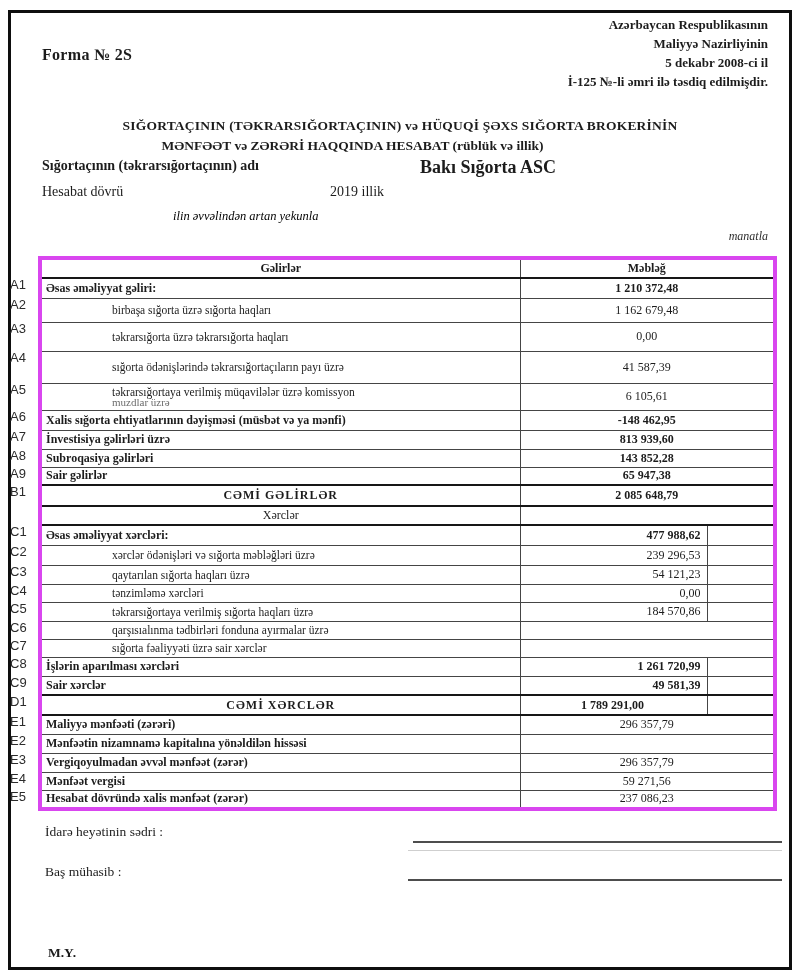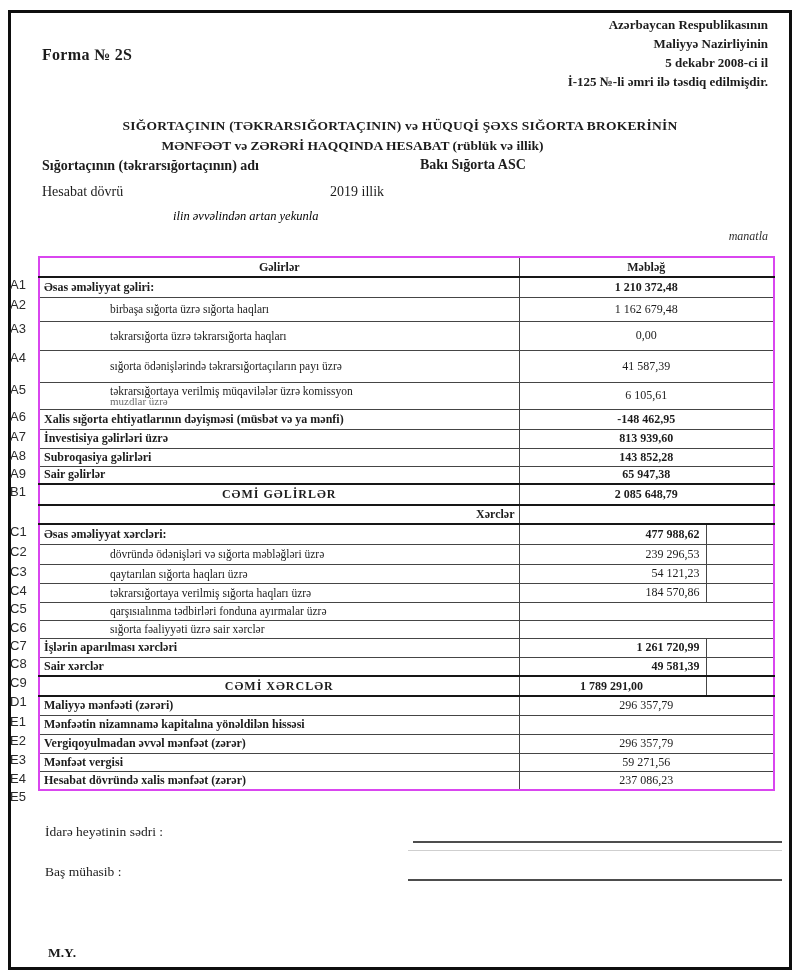--- a/index.html
+++ b/index.html
@@ -11,45 +11,45 @@
   .abs{position:absolute;}
   .page-frame{
     left:8px;top:10px;width:778px;height:954px;
     border:3px solid #0e0e0e;background:#fff;
   }
   .form-no{left:42px;top:46px;font-size:16px;font-weight:bold;letter-spacing:.3px;}
   .approval{right:32px;top:15px;text-align:right;font-weight:bold;font-size:13px;line-height:19px;}
   .title1{left:0;top:118px;width:800px;text-align:center;font-weight:bold;font-size:13.5px;letter-spacing:.2px;}
   .title2{left:0;top:138px;width:800px;text-align:center;font-weight:bold;font-size:13.5px;padding-right:95px;box-sizing:border-box;}
   .insurer-label{left:42px;top:158px;font-weight:bold;font-size:14px;}
-  .insurer-value{left:420px;top:157px;font-weight:bold;font-size:14px;}
+  .insurer-value{left:420px;top:157px;font-weight:bold;font-size:18px;}
   .period-label{left:42px;top:184px;font-size:14px;}
   .period-value{left:330px;top:184px;font-size:14px;}
   .cumulative-note{left:173px;top:209px;font-style:italic;font-size:12.5px;color:#000000;}
   .currency-note{right:32px;top:229px;font-style:italic;font-size:12px;color:#2e2e2e;}
 
   table.report{
     left:38px;top:256px;width:735px;position:absolute;
     border-collapse:collapse;table-layout:fixed;
-    border:2px solid #d946ef;
+    border:4px solid #d946ef;
   }
   table.report td{
     border:1px solid #454545;
     font-size:12px;padding:0 4px;vertical-align:middle;
     overflow:hidden;white-space:nowrap;
   }
   td.lbl{text-align:left;}
   td.lbl.sub{padding-left:70px;font-size:11.5px;}
   td.lbl.b{font-weight:bold;}
   td.val{text-align:center;}
   td.val.right{text-align:right;padding-right:6px;}
   td.val.b{font-weight:bold;margin-left:40px;}
   td.tail{padding:0;}
   tr.hdr td{font-weight:bold;text-align:center;border-bottom:2px solid #161616;}
-  tr.section td{font-weight:bold;text-align:right;border-top:2px solid #161616;border-bottom:2px solid #161616;}
+  tr.section td{font-weight:normal;text-align:center;border-top:2px solid #161616;border-bottom:2px solid #161616;}
   tr.total td{font-weight:bold;border-top:2px solid #161616;border-bottom:2px solid #161616;}
   tr.total td.lbl{text-align:center;letter-spacing:1px;}
   tr.total td.val{text-align:center;}
   .line2nd{display:block;font-size:11px;color:#6b6b6b;line-height:11px;margin-top:-1px;}
 
   .row-code{
     position:absolute;left:10px;width:26px;
     font-family:"Liberation Sans","DejaVu Sans",sans-serif;
     font-size:13px;color:#2b2b2b;line-height:14px;
   }
@@ -138,27 +138,32 @@
       <tr class="section" style="height: 19px;">
         <td class="lbl" colspan="1">Xərclər</td>
         <td class="val" colspan="2"></td>
       </tr>
       <tr class="" style="height: 20px;">
         <td class="lbl b">Əsas əməliyyat xərcləri:</td>
         <td class="val b right">477 988,62</td>
         <td class="tail"></td>
       </tr>
       <tr class="" style="height: 20px;">
-        <td class="lbl sub">dövründə ödənişləri və sığorta məbləğləri üzrə</td>
+        <td class="lbl sub">xərclər ödənişləri və sığorta məbləğləri üzrə</td>
         <td class="val right">239 296,53</td>
         <td class="tail"></td>
       </tr>
       <tr class="" style="height: 19px;">
         <td class="lbl sub">qaytarılan sığorta haqları üzrə</td>
         <td class="val right">54 121,23</td>
+        <td class="tail"></td>
+      </tr>
+      <tr class="" style="height: 18px;">
+        <td class="lbl sub">tənzimləmə xərcləri</td>
+        <td class="val right">0,00</td>
         <td class="tail"></td>
       </tr>
       <tr class="" style="height: 19px;">
         <td class="lbl sub">təkrarsığortaya verilmiş sığorta haqları üzrə</td>
         <td class="val right">184 570,86</td>
         <td class="tail"></td>
       </tr>
       <tr class="" style="height: 18px;">
         <td class="lbl sub">qarşısıalınma tədbirləri fonduna ayırmalar üzrə</td>
         <td class="val" colspan="2"></td>

